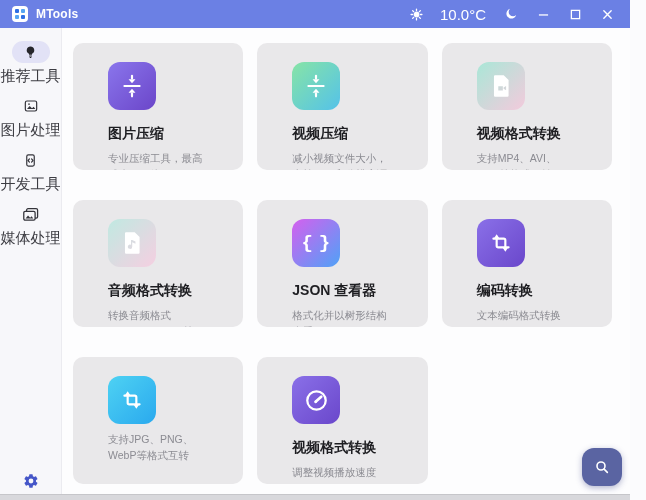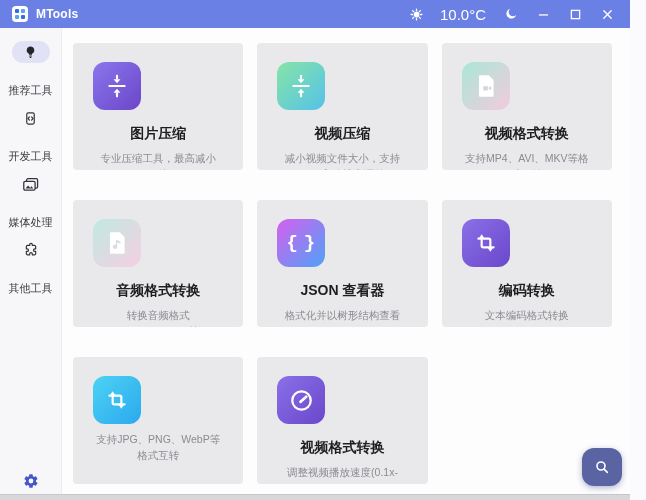--- a/index.html
+++ b/index.html
@@ -21,26 +21,26 @@
   .tb-btn { width:26px; height:22px; display:flex; align-items:center; justify-content:center; border-radius:4px; }
   .tb-btn svg { display:block; }
 
   
   .body-area { position:absolute; top:28px; left:0; right:0; bottom:0; display:flex; }
   .sidebar { width:62px; background:#f7f7fa; border-right:1px solid #ebebf0;
     display:flex; flex-direction:column; align-items:center; padding-top:13px; position:relative; }
   .side-item { display:flex; flex-direction:column; align-items:center; margin-bottom:9px; cursor:pointer; width:100%; }
   .side-icon { width:38px; height:22px; display:flex; align-items:center; justify-content:center; border-radius:11px; }
   .side-item.active .side-icon { background:#e2e2f6; }
-  .side-label { font-size:11px; color:#3c3c42; margin-top:20px; white-space:nowrap; }
+  .side-label { font-size:15px; color:#3c3c42; margin-top:4px; white-space:nowrap; }
   .gear-wrap { position:absolute; bottom:11px; left:0; right:0; display:flex; justify-content:center; }
 
   .main { flex:1; position:relative; background:#fdfdfe; padding:15px 18px 0 11px; }
   .grid { display:grid; grid-template-columns:repeat(3,1fr); column-gap:14px; row-gap:30px; }
-  .card { background:#e9e8ea; border-radius:4px; padding:19px 20px; height:127px; cursor:pointer; overflow:hidden;text-align:center; }
+  .card { background:#e9e8ea; border-radius:10px; padding:19px 35px; height:127px; cursor:pointer; overflow:hidden; }
   .card-icon { width:48px; height:48px; border-radius:12px; display:flex; align-items:center; justify-content:center; }
   .card-title { font-size:14px; font-weight:bold; color:#1e1e22; margin-top:15px; }
   .card-desc { font-size:10.5px; color:#8b8b92; margin-top:7px; line-height:1.55; }
   .braces { color:#fff; font-weight:bold; font-size:19px; font-family:"Liberation Mono","DejaVu Sans Mono",monospace; letter-spacing:1px; }
 
   .search-fab { position:absolute; right:8px; bottom:14px; width:40px; height:38px; border-radius:12px;
     background:#5a64a2; display:flex; align-items:center; justify-content:center; cursor:pointer;
     box-shadow:0 2px 6px rgba(40,50,120,.35); border:none; }
 
   .bottom-edge { position:absolute; left:0; right:0; bottom:0; height:6px;
@@ -98,20 +98,30 @@
         <div class="side-icon">
           <svg width="15" height="15" viewBox="0 0 24 24" fill="#26262b">
             <path d="M12 2.5a6 6 0 0 1 3 11.2c-.4.25-.6.55-.6.95v1.1H9.6v-1.1c0-.4-.2-.7-.6-.95A6 6 0 0 1 12 2.5z"></path>
             <rect x="9.6" y="16.8" width="4.8" height="1.7" rx=".8"></rect>
               <rect x="10.4" y="19.3" width="3.2" height="1.5" rx=".7"></rect>
           </svg>
         </div>
         <div class="side-label">推荐工具</div>
       </div>
 
+      <div class="side-item">
+        <div class="side-icon">
+          <svg width="16" height="16" viewBox="0 0 24 24" fill="none" stroke="#34343a" stroke-width="1.8" stroke-linejoin="round">
+            <rect x="3.5" y="4.5" width="17" height="15" rx="2.5"></rect>
+            <path d="M6 16.5l4-4.5 3.5 3.5 2.5-2.5 2.5 3.5" fill="#34343a" stroke="none"></path>
+            <circle cx="9" cy="9.2" r="1.2" fill="#34343a" stroke="none"></circle>
+          </svg>
+        </div>
+        <div class="side-label">图片处理</div>
+      </div>
 
       <div class="side-item">
         <div class="side-icon">
           <svg width="15" height="15" viewBox="0 0 24 24" fill="none" stroke="#34343a" stroke-width="1.9" stroke-linecap="round" stroke-linejoin="round">
             <rect x="6" y="3" width="12" height="18" rx="2.5"></rect>
             <path d="M10.3 9.5L8 12l2.3 2.5M13.7 9.5L16 12l-2.3 2.5"></path>
           </svg>
         </div>
         <div class="side-label">开发工具</div>
       </div>
@@ -120,28 +130,20 @@
         <div class="side-icon">
           <svg width="17" height="17" viewBox="0 0 24 24" fill="none" stroke="#34343a" stroke-width="1.8" stroke-linejoin="round">
             <path d="M6.5 7.5V5.8a2 2 0 0 1 2-2H20a2 2 0 0 1 2 2v9.4a2 2 0 0 1-2 2h-1.7"></path>
             <rect x="2.5" y="7.5" width="16" height="12.5" rx="2"></rect>
             <path d="M5 17.5l3.5-4 3 3 2-2 2.5 3" fill="#34343a" stroke="none"></path>
           </svg>
         </div>
         <div class="side-label">媒体处理</div>
       </div>
 
-      <div class="side-item">
-        <div class="side-icon">
-          <svg width="16" height="16" viewBox="0 0 24 24" fill="none" stroke="#34343a" stroke-width="1.8" stroke-linejoin="round">
-            <path d="M10 4a2 2 0 0 1 4 0v1.2h3.2A1.8 1.8 0 0 1 19 7v3.2h-1.2a2 2 0 0 0 0 4H19v3.2a1.8 1.8 0 0 1-1.8 1.8H14v-1.2a2 2 0 0 0-4 0v1.2H6.8A1.8 1.8 0 0 1 5 17.4v-3.2h1.2a2 2 0 0 0 0-4H5V7a1.8 1.8 0 0 1 1.8-1.8H10z"></path>
-          </svg>
-        </div>
-        <div class="side-label">其他工具</div>
-      </div>
 
       <div class="gear-wrap">
         <svg width="16" height="16" viewBox="0 0 24 24" fill="#4556c8" style="cursor:pointer">
           <path d="M19.4 13c.05-.33.07-.66.07-1s-.02-.67-.07-1l2.1-1.64a.5.5 0 0 0 .12-.64l-2-3.46a.5.5 0 0 0-.61-.22l-2.48 1a7.4 7.4 0 0 0-1.73-1l-.38-2.64A.5.5 0 0 0 13.94 2h-4a.5.5 0 0 0-.5.42l-.37 2.64c-.63.26-1.21.6-1.74 1l-2.48-1a.5.5 0 0 0-.61.22l-2 3.46a.5.5 0 0 0 .12.64L4.47 11c-.05.33-.07.66-.07 1s.02.67.07 1l-2.11 1.64a.5.5 0 0 0-.12.64l2 3.46c.13.24.42.34.61.22l2.48-1c.53.4 1.11.74 1.74 1l.37 2.64c.04.25.25.42.5.42h4c.25 0 .46-.17.5-.42l.38-2.64c.62-.26 1.2-.6 1.73-1l2.48 1c.2.12.48.02.61-.22l2-3.46a.5.5 0 0 0-.12-.64L19.4 13zM12 15.6a3.6 3.6 0 1 1 0-7.2 3.6 3.6 0 0 1 0 7.2z"></path>
         </svg>
       </div>
     </div>
 
     <div class="main">
       <div class="grid">

